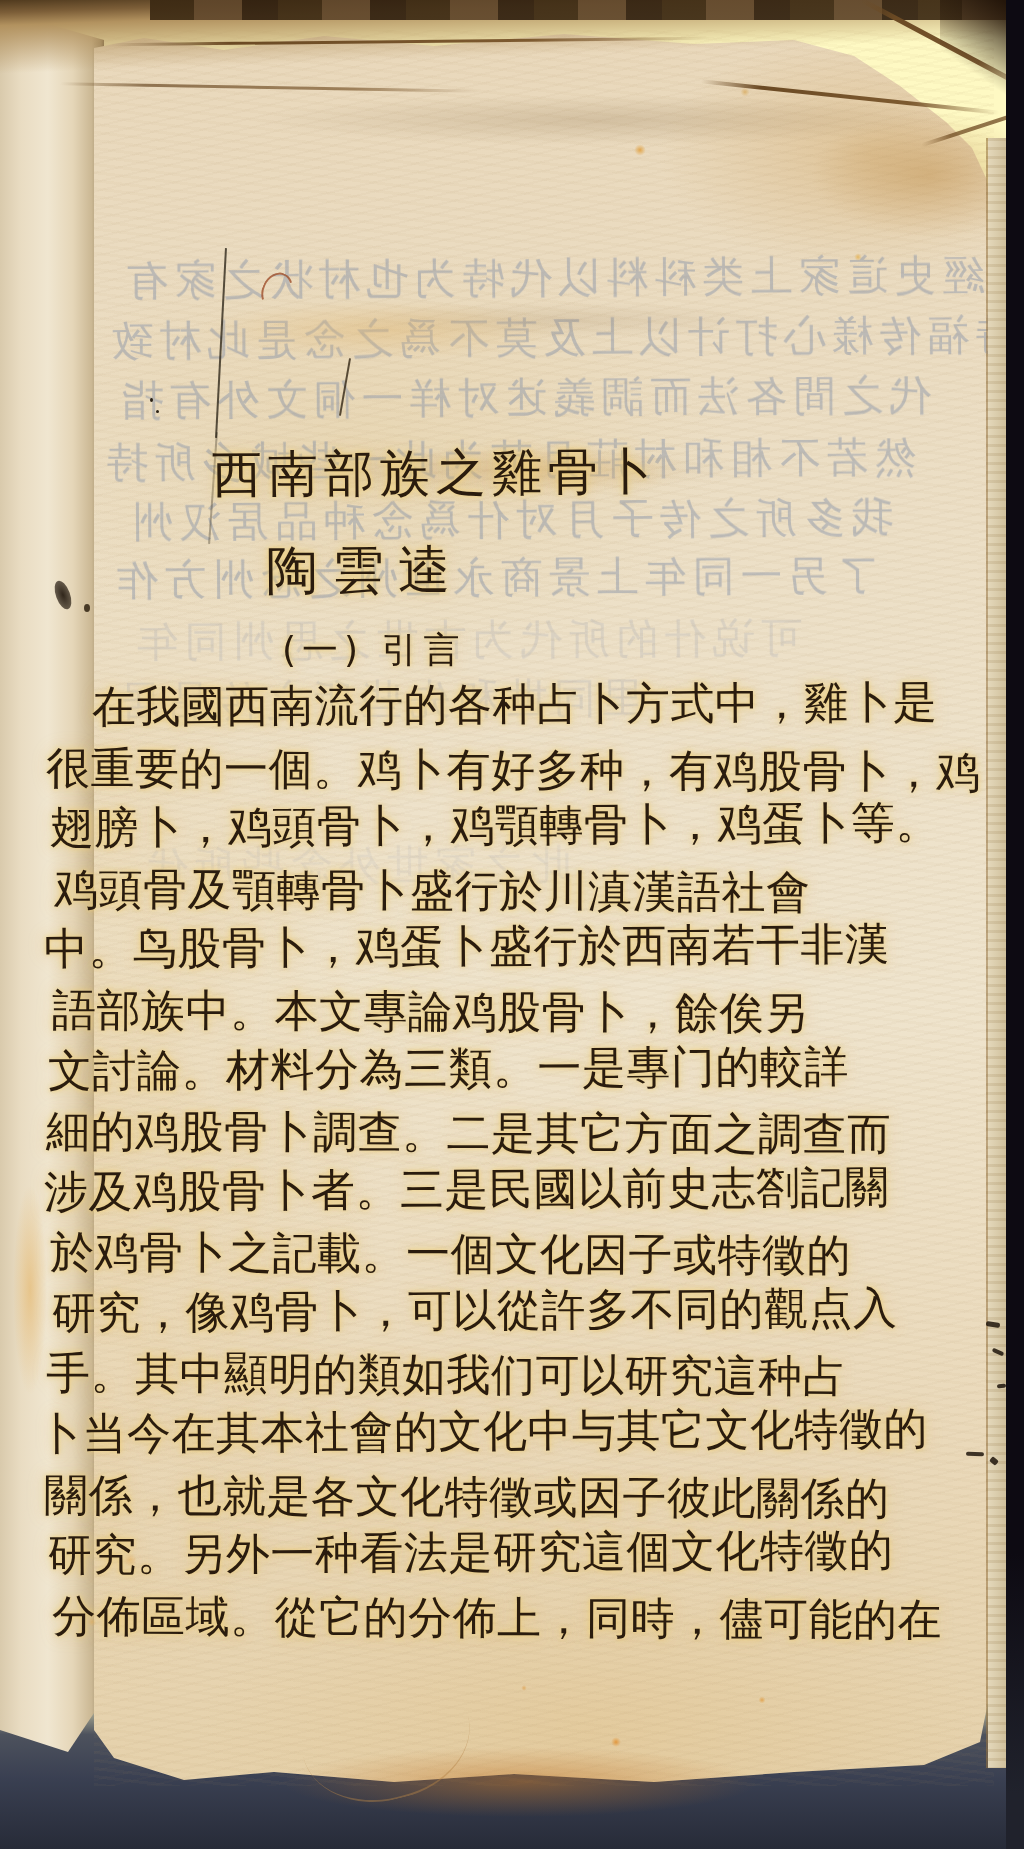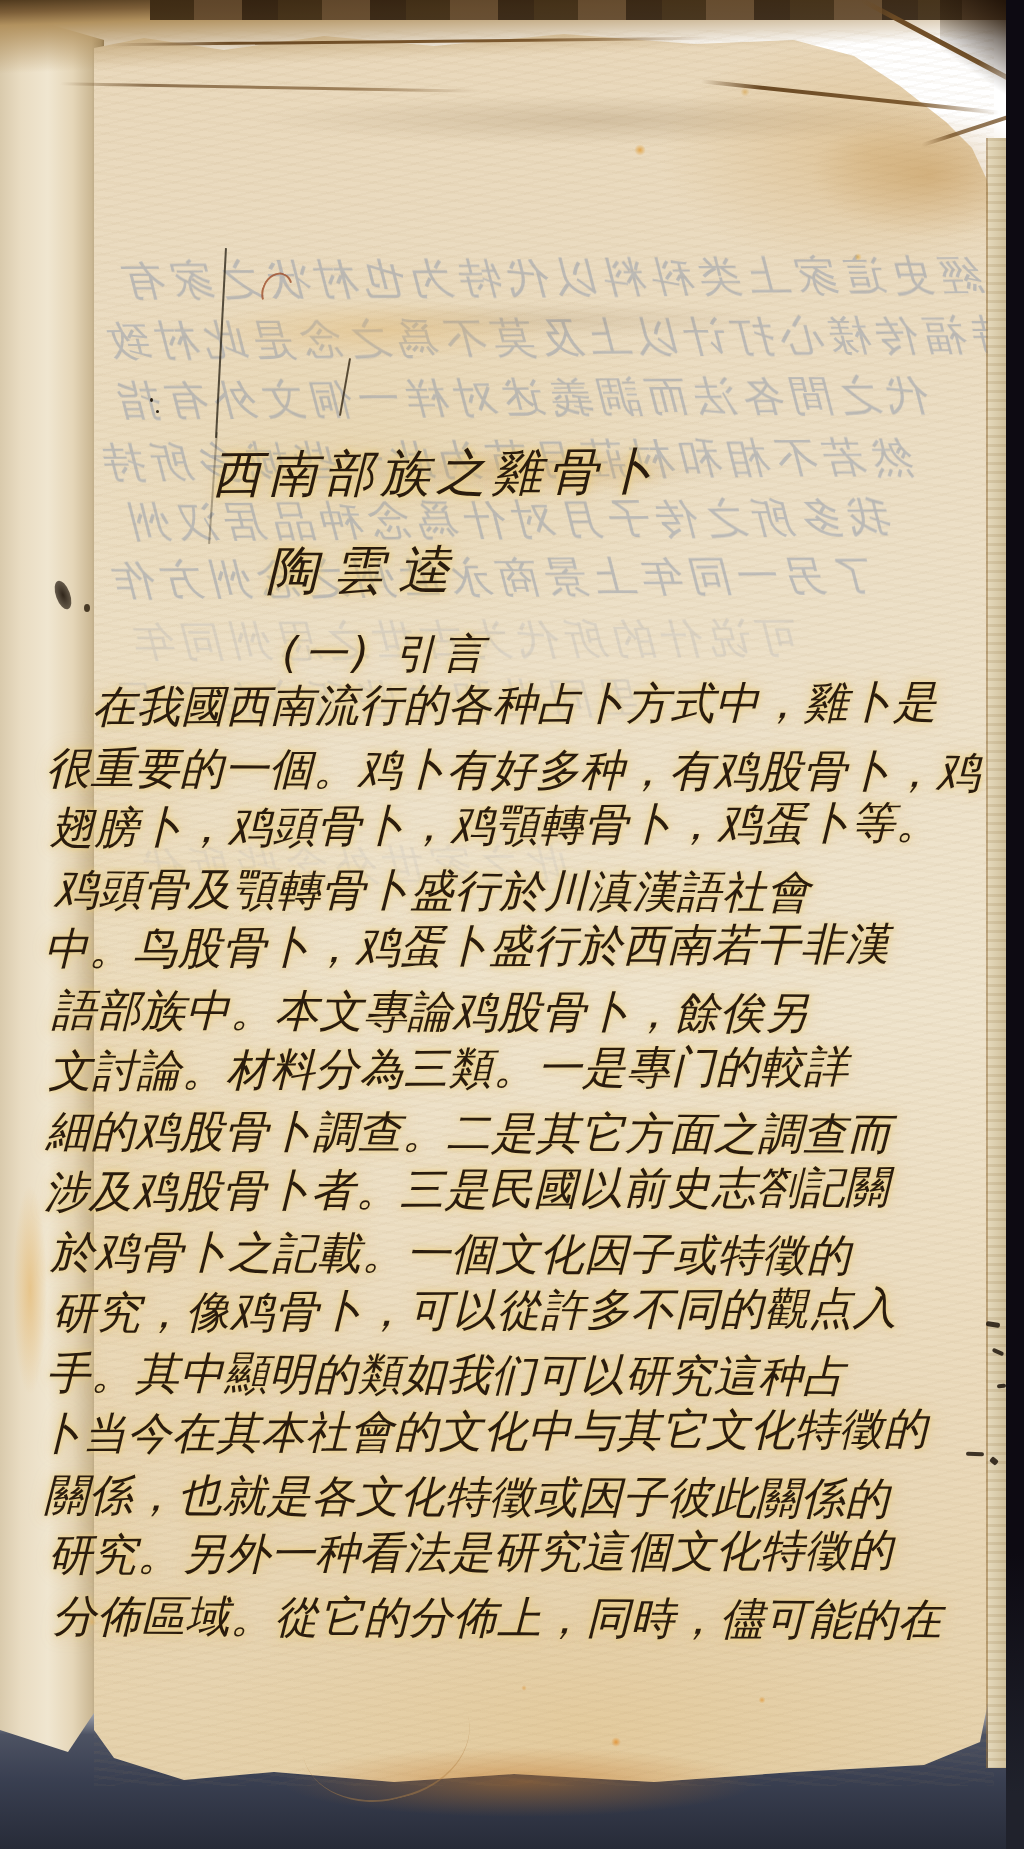--- a/index.html
+++ b/index.html
@@ -1,17 +1,17 @@
 <!DOCTYPE html>
 <html><head>
 <meta charset="utf-8">
 <style>
   html,body{margin:0;padding:0;background:#000;}
   #scan{position:relative;width:1024px;height:1849px;overflow:hidden;
-        background:#ffffff;font-family:"DejaVu Sans",sans-serif;font-style:italic;}
+        background:#fef9c3;font-family:"DejaVu Sans",sans-serif;}
 
   
   .scan-bed{position:absolute;left:0;top:1690px;width:1024px;height:159px;
     background:linear-gradient(180deg,rgba(52,58,74,0) 0%,rgba(58,64,82,.9) 28%,#3a4052 55%,#272b38 100%);}
 
   
   .under-page{position:absolute;left:0;top:10px;width:104px;height:1742px;
     background:linear-gradient(90deg,#d9caac 0%,#e9dcc2 20%,#f0e6d0 46%,#e5d6b8 70%,#cbb894 88%,#9d8a68 97%,#6b5a40 100%);
     clip-path:polygon(0 0,104px 30px,104px 1688px,68px 1742px,0 1720px);}
 
@@ -97,21 +97,21 @@
   .bleed{position:absolute;white-space:nowrap;font-size:42px;letter-spacing:6px;
     color:rgba(125,138,164,.42);transform:scaleX(-1) rotate(.4deg);filter:blur(.7px);}
   .bleed.faint{color:rgba(125,138,164,.17);}
   .bleed.ghost{color:rgba(125,138,164,.10);}
 
   
   .ink{position:absolute;white-space:nowrap;color:#2a1c0e;
     text-shadow:0 0 4px rgba(238,206,120,.9),0 0 10px rgba(238,206,120,.6),0 0 18px rgba(230,190,100,.35);}
   .title{left:212px;top:440px;font-size:50px;letter-spacing:6px;transform:rotate(-.4deg);}
   .author{left:266px;top:536px;font-size:52px;letter-spacing:14px;transform:rotate(-.3deg);}
-  .heading{left:282px;top:626px;font-size:42px;letter-spacing:6px;}
+  .heading{left:282px;top:626px;font-size:36px;letter-spacing:6px;}
   .line{font-size:44px;letter-spacing:.5px;transform-origin:left center;}
   .line:nth-child(odd){transform:rotate(-.35deg);}
   .line:nth-child(even){transform:rotate(.25deg);}
 </style>
 </head>
 <body>
 
 <div id="scan">
 
   <div class="scan-bed"></div>

